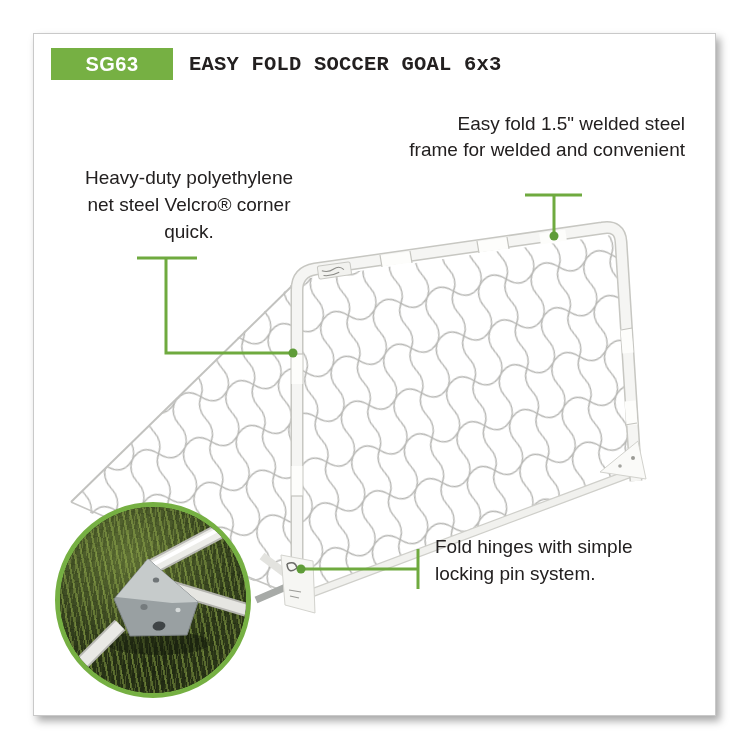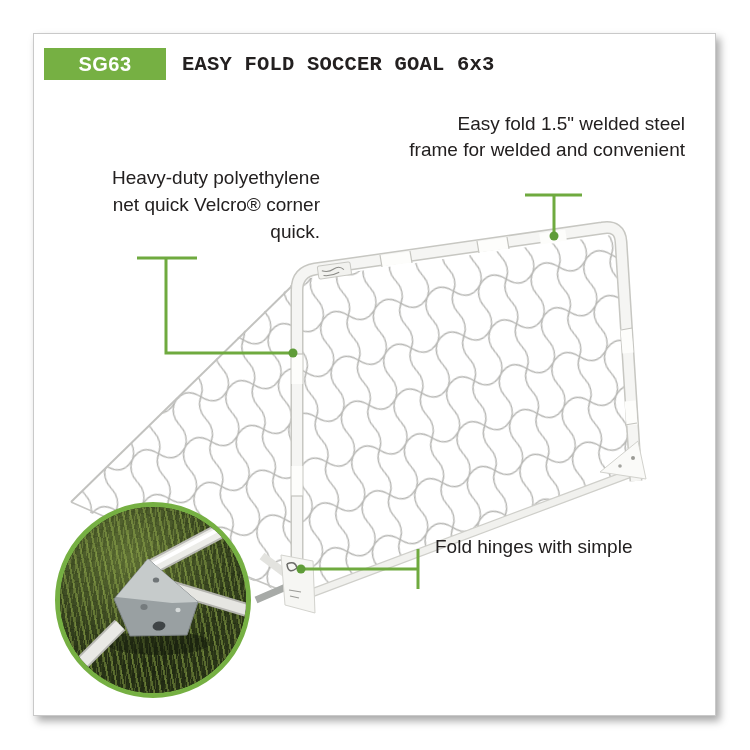--- a/index.html
+++ b/index.html
@@ -1,28 +1,28 @@
 <!DOCTYPE html>
 <html style="--accent_green: #76b043; --line_green: #6faa3f; --dot_green: #5f9c38; --text_dark: #232020; --border_gray: #c9c9c9;"><head>
 <meta charset="utf-8">
 <style>
   html,body{margin:0;padding:0;background:#ffffff;}
   .page{position:relative;width:750px;height:750px;background:#ffffff;overflow:hidden;
         font-family:"Liberation Sans","DejaVu Sans",sans-serif;}
   .card{position:absolute;left:33px;top:33px;width:683px;height:683px;box-sizing:border-box;
         background:#ffffff;border:1px solid var(--border_gray,#c9c9c9);
         box-shadow:4px 5px 8px rgba(0,0,0,.35);}
-  .header-row{position:absolute;left:10px;top:14px;height:32px;display:flex;align-items:center;}
+  .header-row{position:absolute;left:17px;top:14px;height:32px;display:flex;align-items:center;}
   .badge{width:122px;height:32px;background:var(--accent_green,#76b043);color:#ffffff;
          font-size:20px;font-weight:bold;display:flex;align-items:center;justify-content:center;
          letter-spacing:.5px;}
   .title{margin:0 0 0 16px;font-size:20.5px;font-weight:bold;color:var(--text_dark,#232020);
          letter-spacing:.2px;white-space:nowrap;font-family:Liberation Mono, monospace;}
   .callout{position:absolute;font-size:19px;line-height:27px;color:var(--text_dark,#232020);}
-  .callout-net{left:24px;top:130px;width:262px;text-align:right;}
+  .callout-net{left:24px;top:130px;width:262px;text-align:center;}
   .callout-frame{right:30px;top:77px;width:330px;text-align:right;line-height:26px;}
   .callout-hinge{left:401px;top:499px;width:260px;text-align:left;}
   .art{position:absolute;left:0;top:0;width:683px;height:683px;}
   .inset{position:absolute;left:21px;top:468px;width:186px;height:186px;border-radius:50%;
          border:5px solid var(--accent_green,#76b043);overflow:hidden;background:#36431f;}
   .grass{position:absolute;inset:0;background-color:#36431f;
     background-image:
       radial-gradient(circle at 38% 28%, rgba(165,190,90,.38), rgba(0,0,0,0) 58%),
       repeating-linear-gradient(78deg,  rgba(130,155,66,.55) 0 2px, rgba(0,0,0,0) 2px 7px),
       repeating-linear-gradient(-72deg, rgba(40,52,20,.75)  0 2px, rgba(0,0,0,0) 2px 6px),
@@ -125,31 +125,32 @@
       </g>
     </svg>
 
     <div class="header-row">
       <div class="badge">SG63</div>
       <h1 class="title">EASY FOLD SOCCER GOAL 6x3</h1>
     </div>
 
     <div class="callout callout-net">
       <div>Heavy-duty polyethylene</div>
-      <div>net quick Velcro® corner</div>
+      <div>net steel Velcro® corner</div>
       <div>quick.</div>
     </div>
 
     <div class="callout callout-frame">
       <div>Easy fold 1.5" welded steel</div>
       <div>frame for welded and convenient</div>
     </div>
 
     <div class="callout callout-hinge">
       <div>Fold hinges with simple</div>
+      <div>locking pin system.</div>
     </div>
 
     <div class="inset">
       <div class="grass"></div>
       <svg class="bracket" viewBox="0 0 186 186">
         <ellipse cx="98" cy="136" rx="52" ry="12" fill="rgba(16,22,9,.45)"></ellipse>
 
         <g>
           <path d="M60,118 L16,162" stroke="#b9b9b4" stroke-width="15" fill="none"></path>
           <path d="M60,118 L16,162" stroke="#e9e9e5" stroke-width="11" fill="none"></path>

